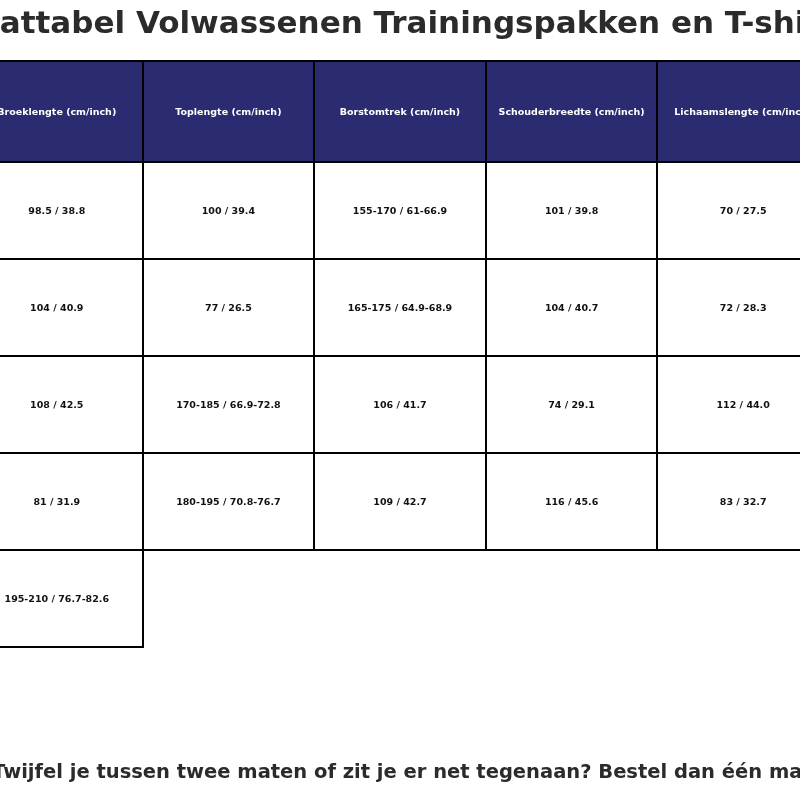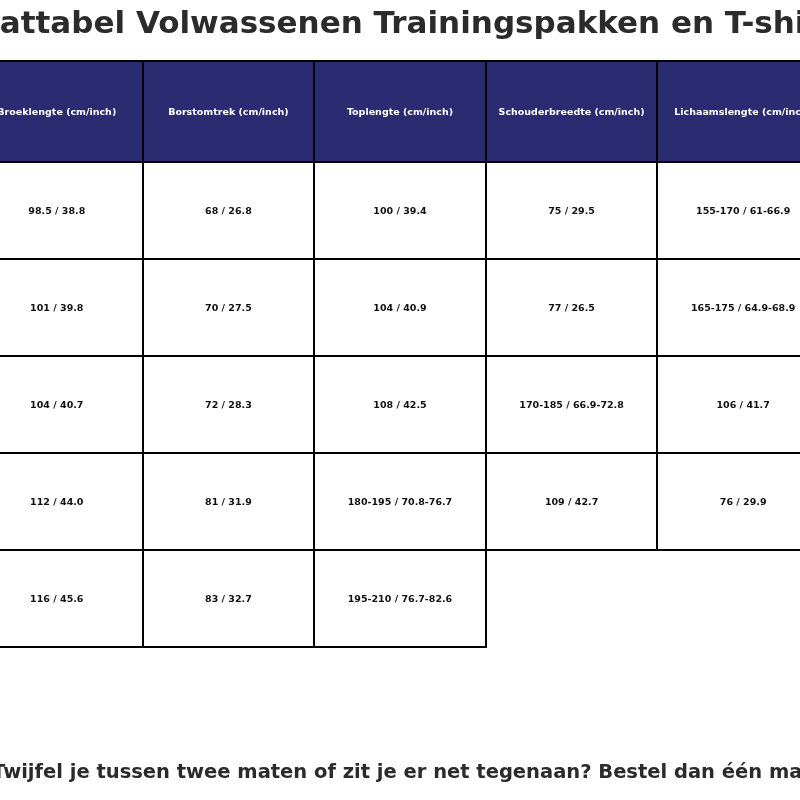--- a/index.html
+++ b/index.html
@@ -59,49 +59,47 @@
 </head>
 <body>
 
 <div>
 
   <h1 class="title">Maattabel Volwassenen Trainingspakken en T-shirts</h1>
 
   <div class="size-table">
 
     <div class="cell th">Broeklengte (cm/inch)</div>
+    <div class="cell th">Toplengte (cm/inch)</div>
     <div class="cell th">Borstomtrek (cm/inch)</div>
-    <div class="cell th">Toplengte (cm/inch)</div>
     <div class="cell th">Schouderbreedte (cm/inch)</div>
     <div class="cell th">Lichaamslengte (cm/inch)</div>
 
     <div class="cell">98.5 / 38.8</div>
-    <div class="cell">68 / 26.8</div>
     <div class="cell">100 / 39.4</div>
-    <div class="cell">75 / 29.5</div>
     <div class="cell">155-170 / 61-66.9</div>
 
     <div class="cell">101 / 39.8</div>
     <div class="cell">70 / 27.5</div>
     <div class="cell">104 / 40.9</div>
     <div class="cell">77 / 26.5</div>
     <div class="cell">165-175 / 64.9-68.9</div>
 
     <div class="cell">104 / 40.7</div>
     <div class="cell">72 / 28.3</div>
     <div class="cell">108 / 42.5</div>
     <div class="cell">170-185 / 66.9-72.8</div>
 
     <div class="cell">106 / 41.7</div>
+    <div class="cell">74 / 29.1</div>
     <div class="cell">112 / 44.0</div>
     <div class="cell">81 / 31.9</div>
     <div class="cell">180-195 / 70.8-76.7</div>
 
     <div class="cell">109 / 42.7</div>
-    <div class="cell">76 / 29.9</div>
     <div class="cell">116 / 45.6</div>
     <div class="cell">83 / 32.7</div>
     <div class="cell">195-210 / 76.7-82.6</div>
   </div>
 
   <p class="note">Twijfel je tussen twee maten of zit je er net tegenaan? Bestel dan één maat groter.</p>
 
 </div>
 
 </body></html>

